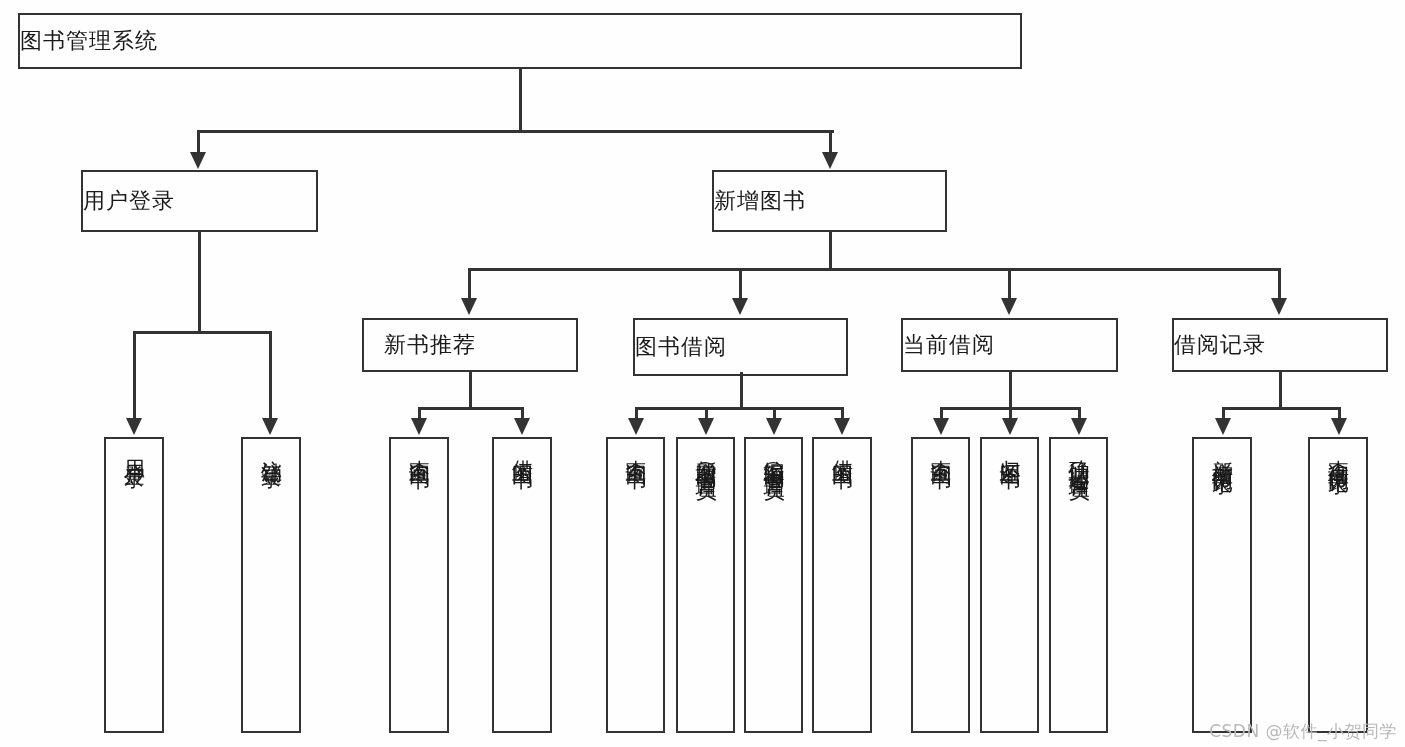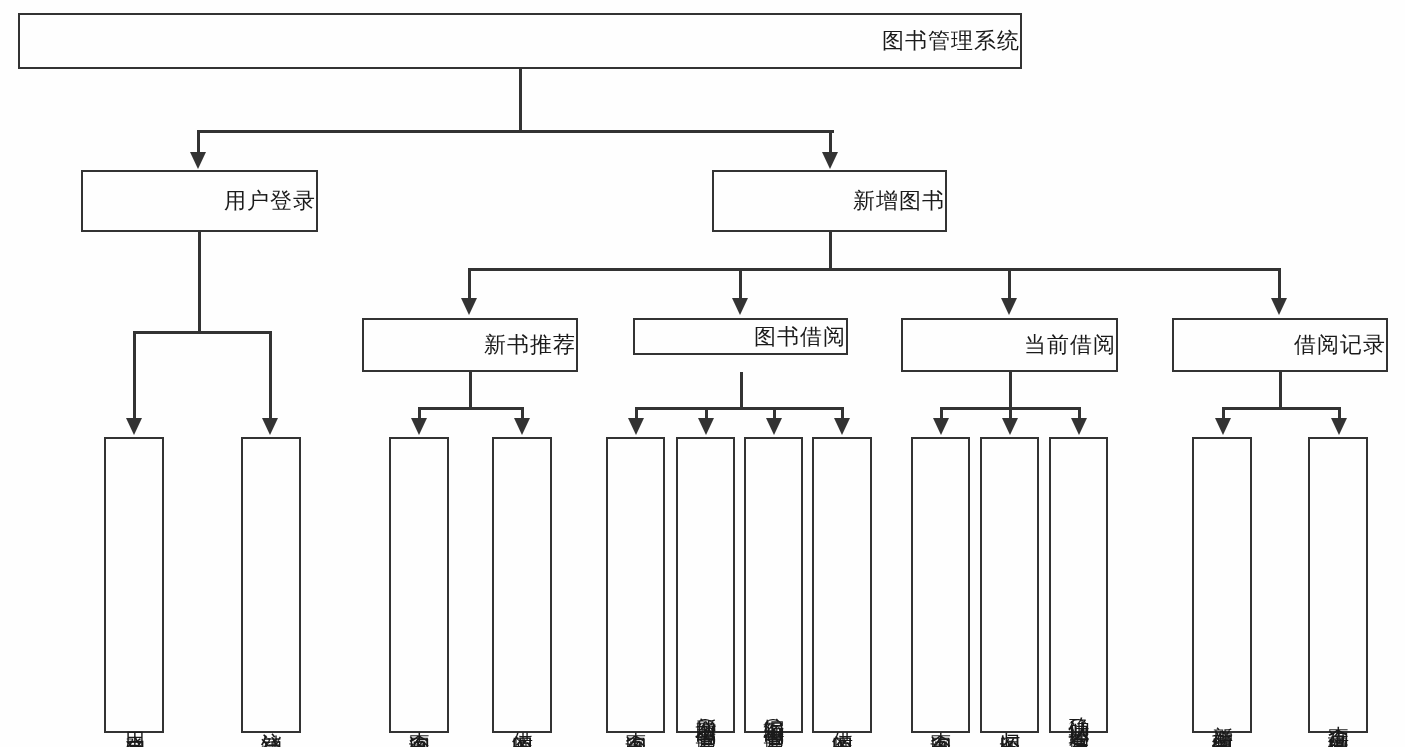--- a/index.html
+++ b/index.html
@@ -17,21 +17,21 @@
     background: #fefefe;
     overflow: hidden;
   }
   .box {
     position: absolute;
     box-sizing: border-box;
     border: 2.5px solid #333333;
     background: #fefefe;
     display: flex;
     align-items: center;
-    justify-content: flex-end;
+    justify-content: flex-start;
     color: #1a1a1a;
   }
   .box.horiz {
     font-size: 22px;
     letter-spacing: 1px;
   }
   .box.vert {
     writing-mode: vertical-rl;
     text-orientation: upright;
     font-size: 21px;
@@ -109,21 +109,21 @@
   <div class="link v" style="left:739px; top:268px; height:34px;"></div>
   <div class="arrow" style="left:732px; top:298px;"></div>
   <div class="link v" style="left:1008px; top:268px; height:34px;"></div>
   <div class="arrow" style="left:1001px; top:298px;"></div>
   <div class="link v" style="left:1278px; top:268px; height:34px;"></div>
   <div class="arrow" style="left:1271px; top:298px;"></div>
 
   <div class="box horiz" style="left:362px; top:318px; width:216px; height:54px;padding-left:20px;">
     <span>新书推荐</span>
   </div>
-  <div class="box horiz" style="left:633px; top:318px; width:215px; height:37px;">
+  <div class="box horiz" style="left:633px; top:318px; width:215px; height:58px;">
     <span>图书借阅</span>
   </div>
   <div class="box horiz" style="left:901px; top:318px; width:217px; height:54px;">
     <span>当前借阅</span>
   </div>
   <div class="box horiz" style="left:1172px; top:318px; width:216px; height:54px;">
     <span>借阅记录</span>
   </div>
 
   <div class="link v" style="left:469px; top:372px; height:37px;"></div>
@@ -197,14 +197,15 @@
     <span class="vtext">确认归还（管理员）</span>
   </div>
 
   <div class="box vert" style="left:1192px; top:437px; width:60px; height:296px;">
     <span class="vtext">新增借阅记录</span>
   </div>
   <div class="box vert" style="left:1308px; top:437px; width:60px; height:296px;">
     <span class="vtext">查询借阅记录</span>
   </div>
 
+  <div id="watermark">CSDN @软件_小贺同学</div>
 
 </div>
 
 </body></html>

